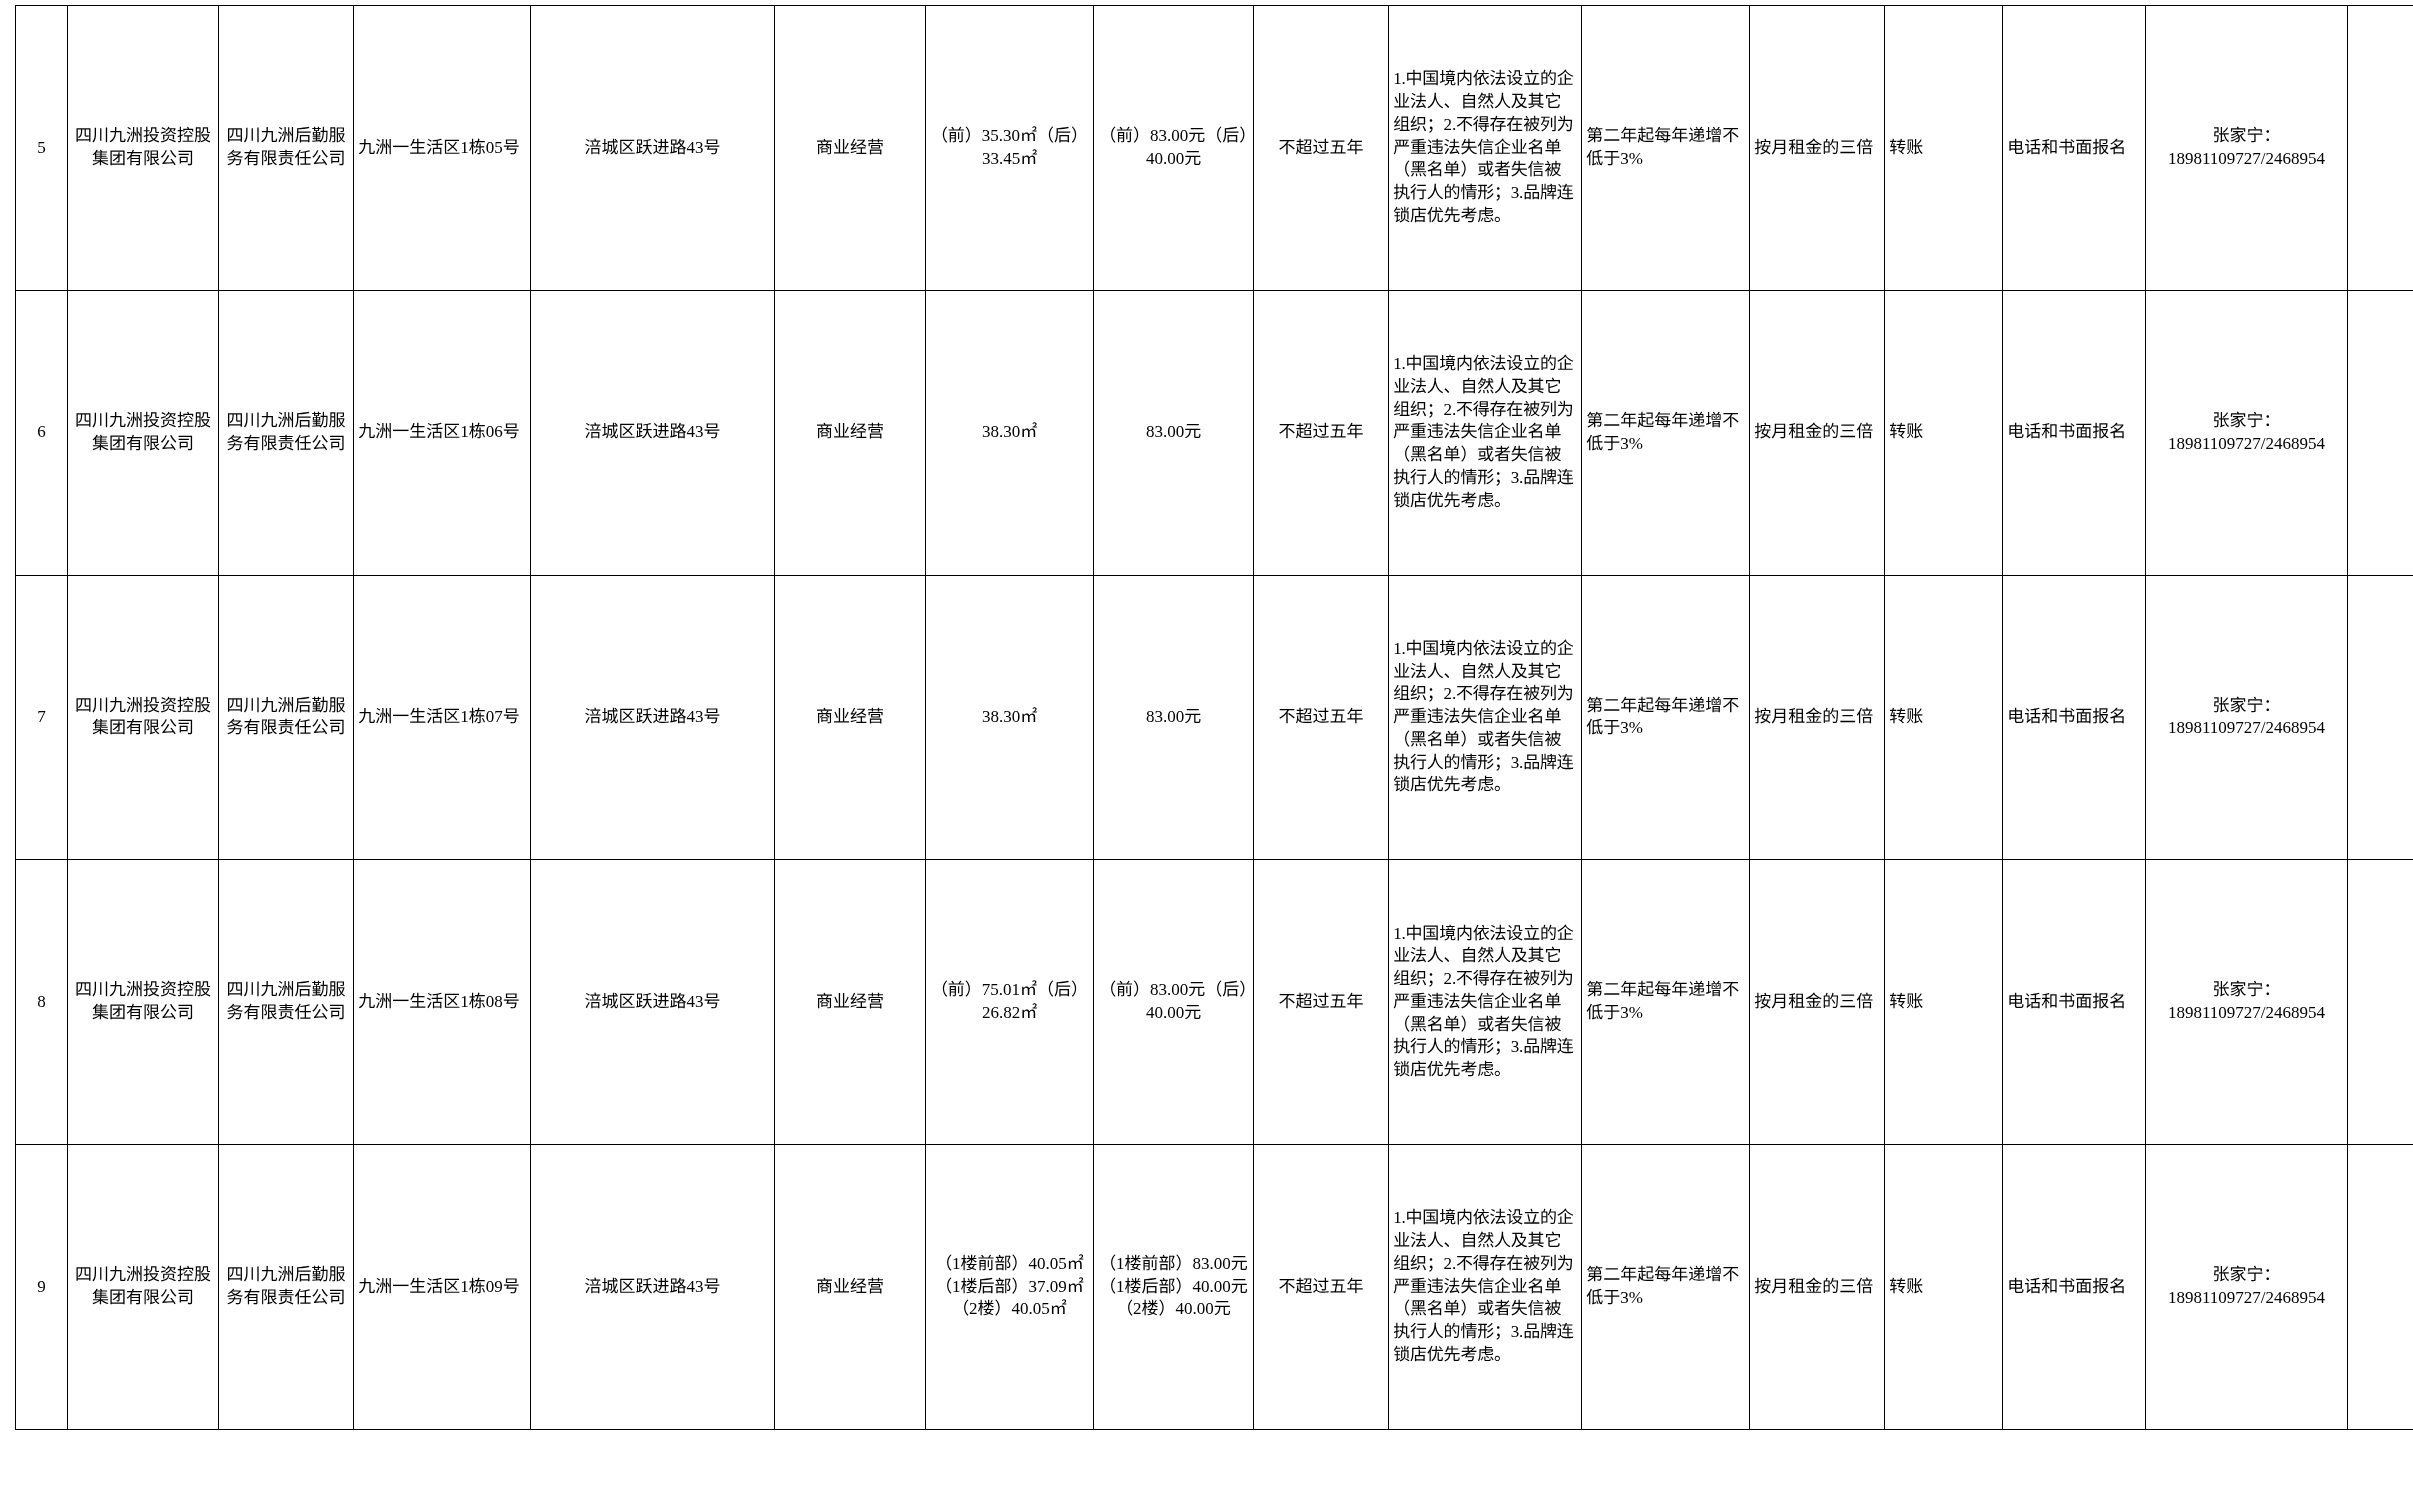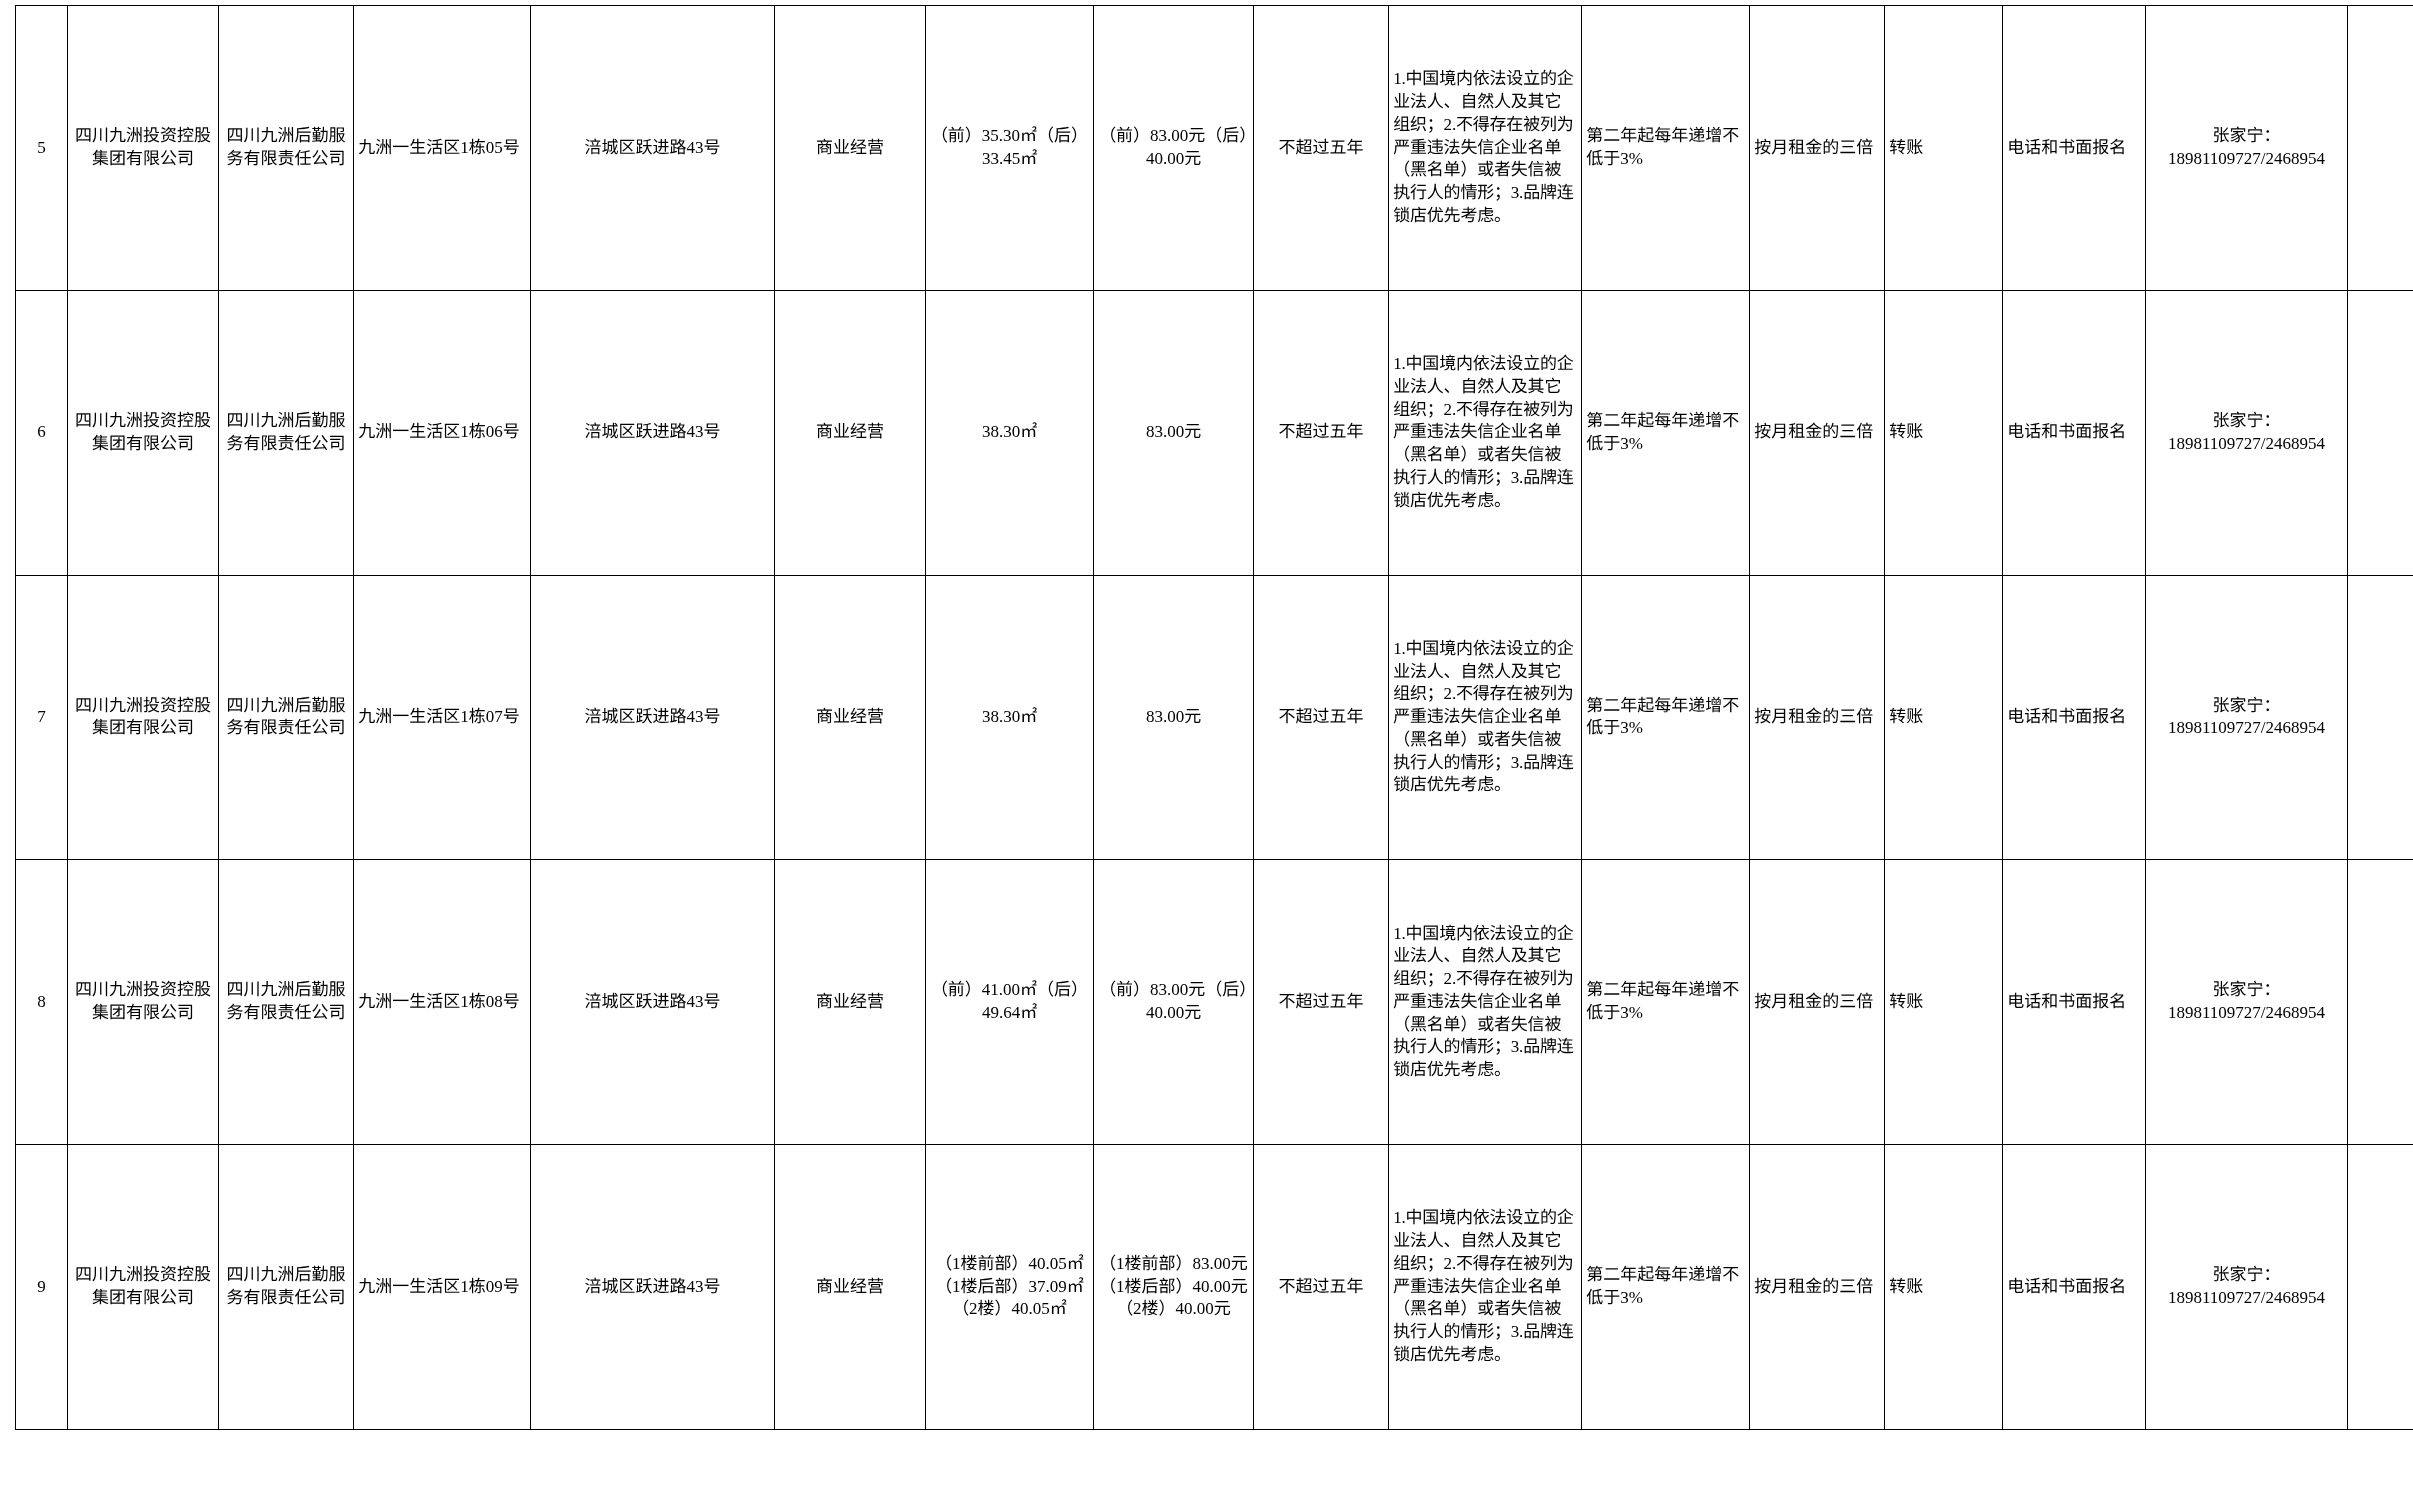--- a/index.html
+++ b/index.html
@@ -150,21 +150,21 @@
         <td class="center"></td>
       </tr>
 
       <tr class="row-tall">
         <td class="idx">8</td>
         <td class="center">四川九洲投资控股集团有限公司</td>
         <td class="center">四川九洲后勤服务有限责任公司</td>
         <td class="left">九洲一生活区1栋08号</td>
         <td class="center">涪城区跃进路43号</td>
         <td class="center">商业经营</td>
-        <td class="center">（前）41.00㎡（后）49.64㎡</td>
+        <td class="center">（前）75.01㎡（后）26.82㎡</td>
         <td class="center">（前）83.00元（后）40.00元</td>
         <td class="center">不超过五年</td>
         <td class="block-text">1.中国境内依法设立的企业法人、自然人及其它组织；2.不得存在被列为严重违法失信企业名单（黑名单）或者失信被执行人的情形；3.品牌连锁店优先考虑。</td>
         <td class="left">第二年起每年递增不低于3%</td>
         <td class="left">按月租金的三倍</td>
         <td class="left">转账</td>
         <td class="left">电话和书面报名</td>
         <td class="contact-cell">张家宁：18981109727/2468954</td>
         <td class="center"></td>
       </tr>

